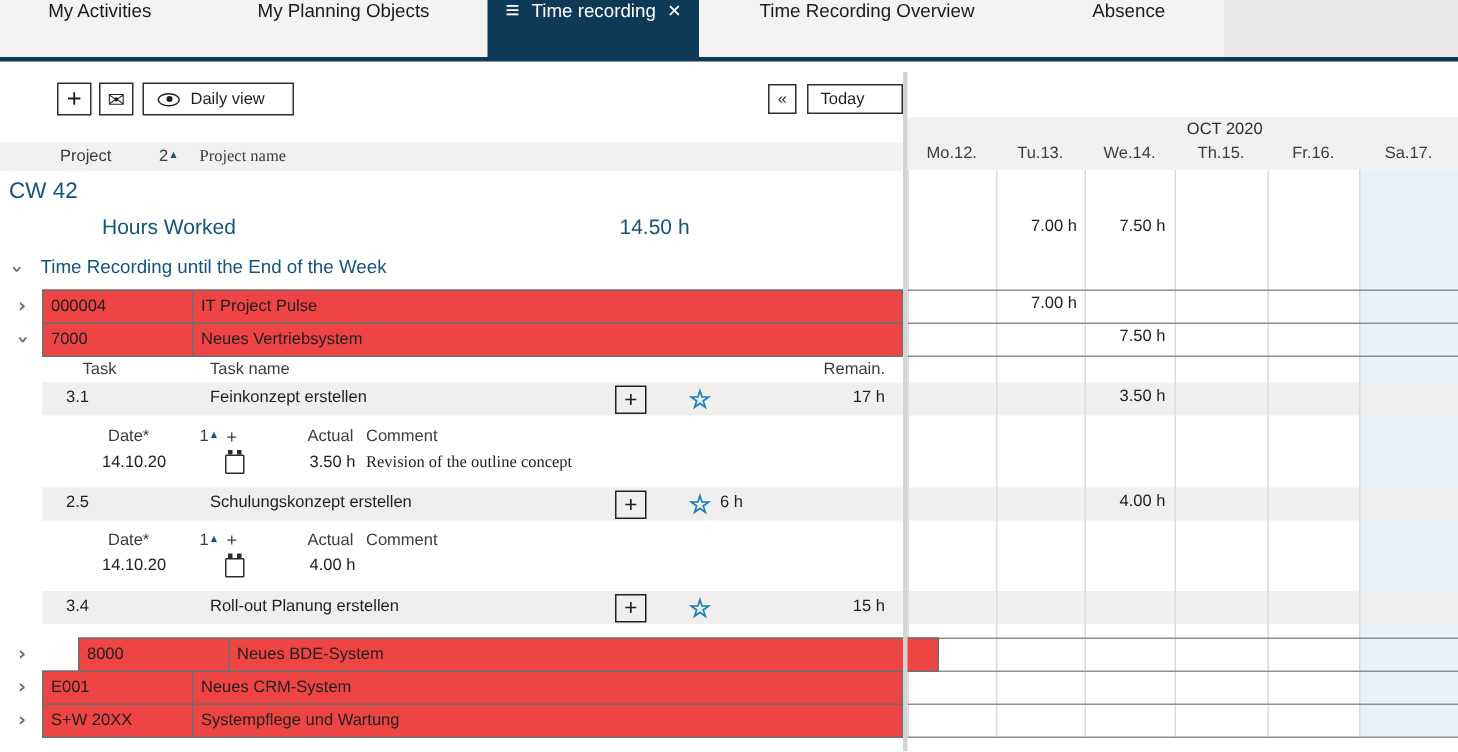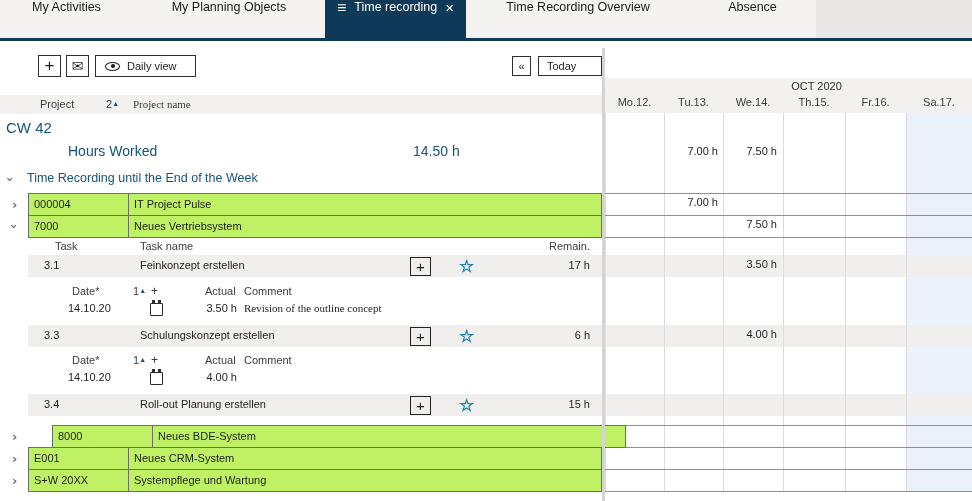--- a/index.html
+++ b/index.html
@@ -31,21 +31,21 @@
   .blue { color:#14537a; }
 
   
   .vline { position:absolute; width:1px; background:#dcdcdc; }
   .hline { position:absolute; height:1px; background:#8f8f8f; }
   .weekend { position:absolute; background:#e9f2fb; }
   .gridval { position:absolute; font-size:11px; text-align:right; color:#1e1e1e; }
   .daylbl { position:absolute; font-size:11px; color:#3c3c3c; text-align:center; }
 
   
-  .prow { position:absolute; left:28px; width:574px; height:23px; border:1px solid #6e6e6e; background:#bef264; display:flex; cursor:pointer; }
+  .prow { position:absolute; left:28px; width:574px; height:23px; border:1px solid #6e6e6e; background:#ef4444; display:flex; cursor:pointer; }
   .prow .code { width:100px; border-right:1px solid #6e6e6e; padding-left:5px; line-height:21px; font-size:11px; }
   .prow .pname { flex:1; padding-left:5px; line-height:21px; font-size:11px; }
   .chev { position:absolute; color:#6f6f6f; font-size:13px; font-weight:bold; line-height:1; cursor:pointer; font-family:"DejaVu Sans", sans-serif; }
   .chev.down { transform:rotate(90deg); }
 
   .grayrow { position:absolute; left:28px; width:574px; height:22px; background:#f0efed; }
   .graystrip { position:absolute; left:605px; width:367px; height:22px; background:#f0efed; }
   .grayrow .tid { position:absolute; left:16px; top:4px; font-size:11px; }
   .grayrow .tname { position:absolute; left:112px; top:4px; font-size:11px; }
   .plusbox { position:absolute; width:21px; height:19px; border:1.5px solid #222; display:flex; align-items:center; justify-content:center; font-size:15px; background:transparent; cursor:pointer; }
@@ -181,26 +181,26 @@
   <span class="abs hdrtxt" style="left:205px; top:285px;">Actual</span>
   <span class="abs hdrtxt" style="left:244px; top:285px;">Comment</span>
 
   <span class="abs small" style="left:68px; top:302px;">14.10.20</span>
   <span class="calic" style="left:150px; top:303px;"></span>
   <span class="abs small" style="left:175px; top:302px; width:62px; text-align:right; display:inline-block;">3.50 h</span>
   <span class="abs small" style="left:244px; top:302px;font-family:Liberation Serif, serif;">Revision of the outline concept</span>
 
   <span class="chev down" style="left:32px; top:330px;">›</span>
   <div class="grayrow" style="top:325px;">
-    <span class="tid">3.3</span>
+    <span class="tid">2.5</span>
     <span class="tname">Schulungskonzept erstellen</span>
   </div>
   <div class="plusbox" style="left:410px; top:327px;">+</div>
   <span class="star" style="left:459px; top:328px;">☆</span>
-  <span class="abs small" style="left:480px; top:329px; width:110px; text-align:right;">6 h</span>
+  <span class="abs small" style="left:480px; top:329px; width:110px; text-align:left;">6 h</span>
   <div class="gridval" style="left:725px; top:328px; width:52px;">4.00 h</div>
 
   <span class="abs hdrtxt" style="left:72px; top:354px;">Date*</span>
   <span class="abs hdrtxt" style="left:133px; top:354px;"><span>1</span><span class="tri">▲</span></span>
   <span class="abs hdrtxt" style="left:151px; top:353px; font-size:12px;">+</span>
   <span class="abs hdrtxt" style="left:205px; top:354px;">Actual</span>
   <span class="abs hdrtxt" style="left:244px; top:354px;">Comment</span>
 
   <span class="abs small" style="left:68px; top:371px;">14.10.20</span>
   <span class="calic" style="left:150px; top:372px;"></span>

